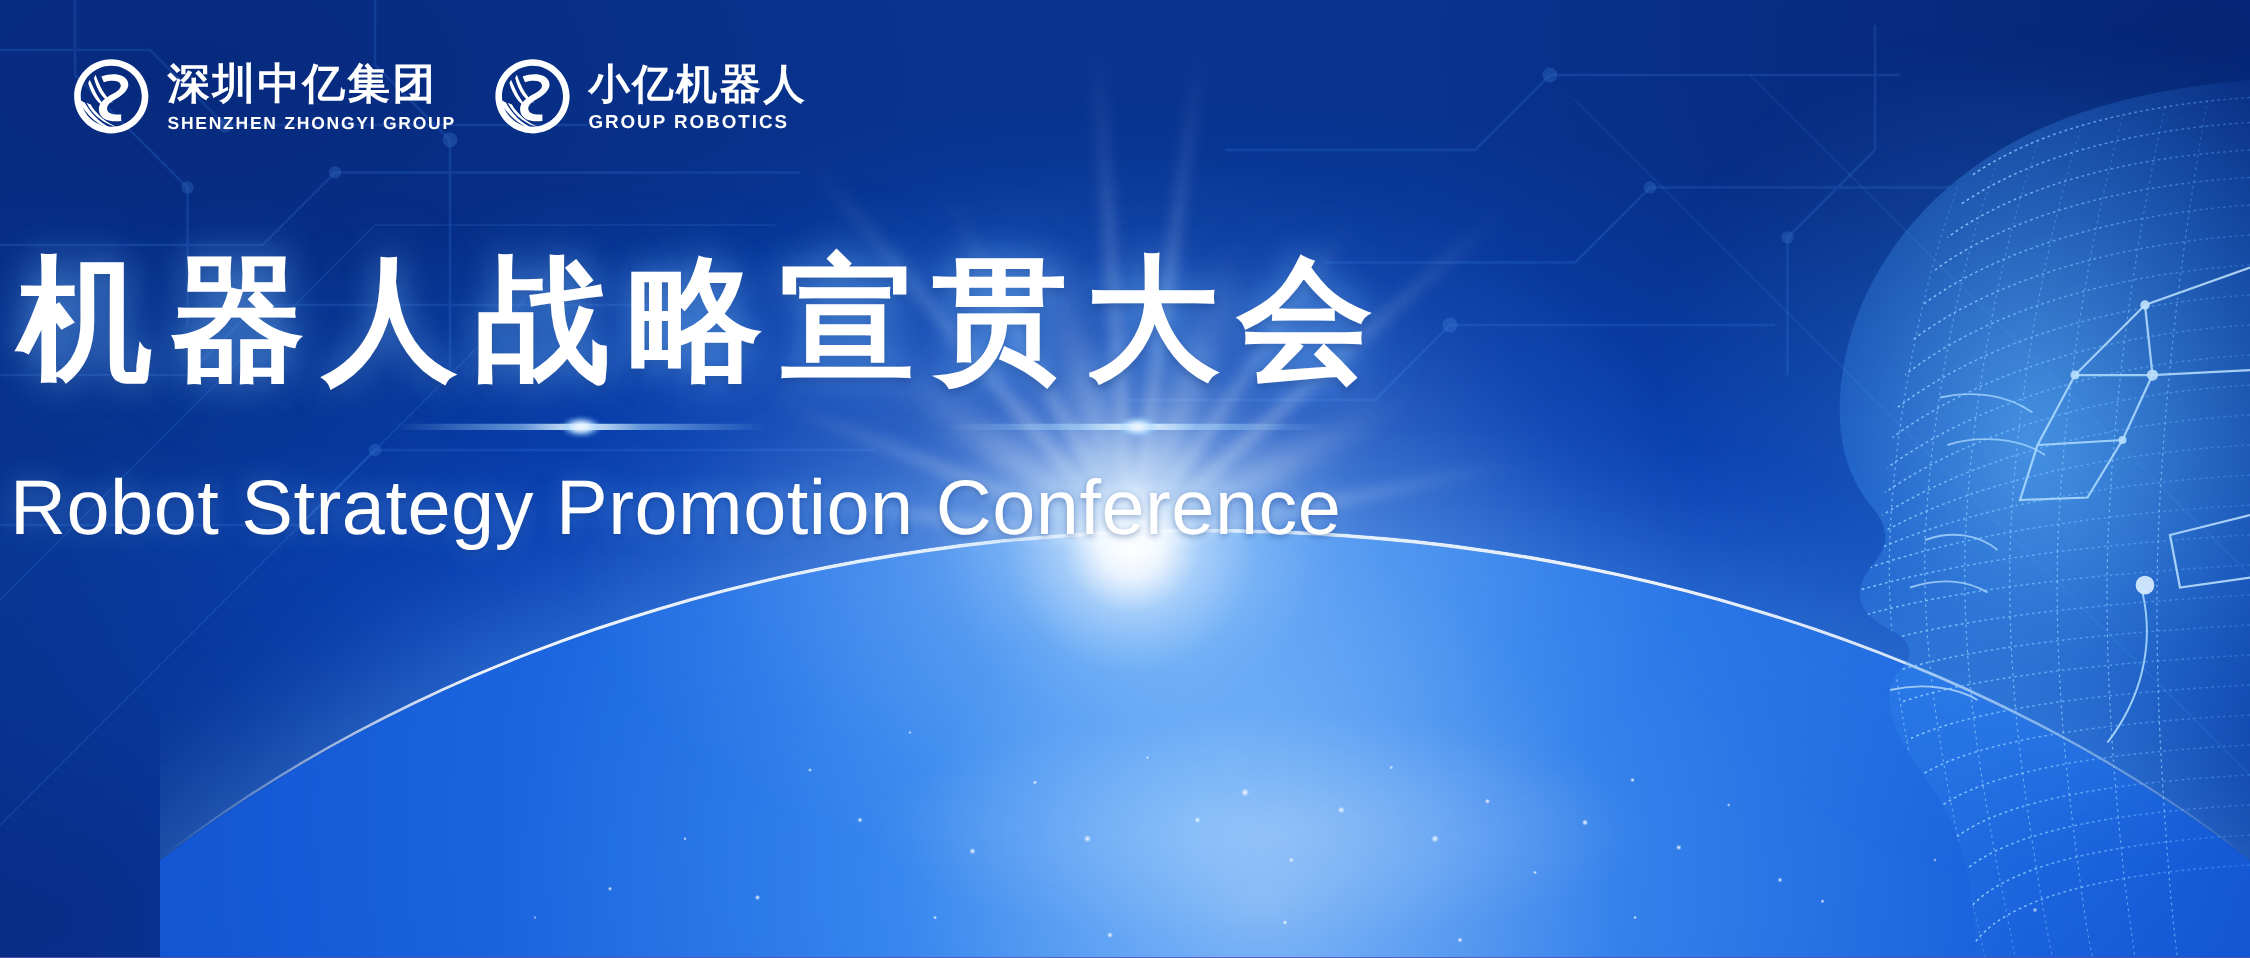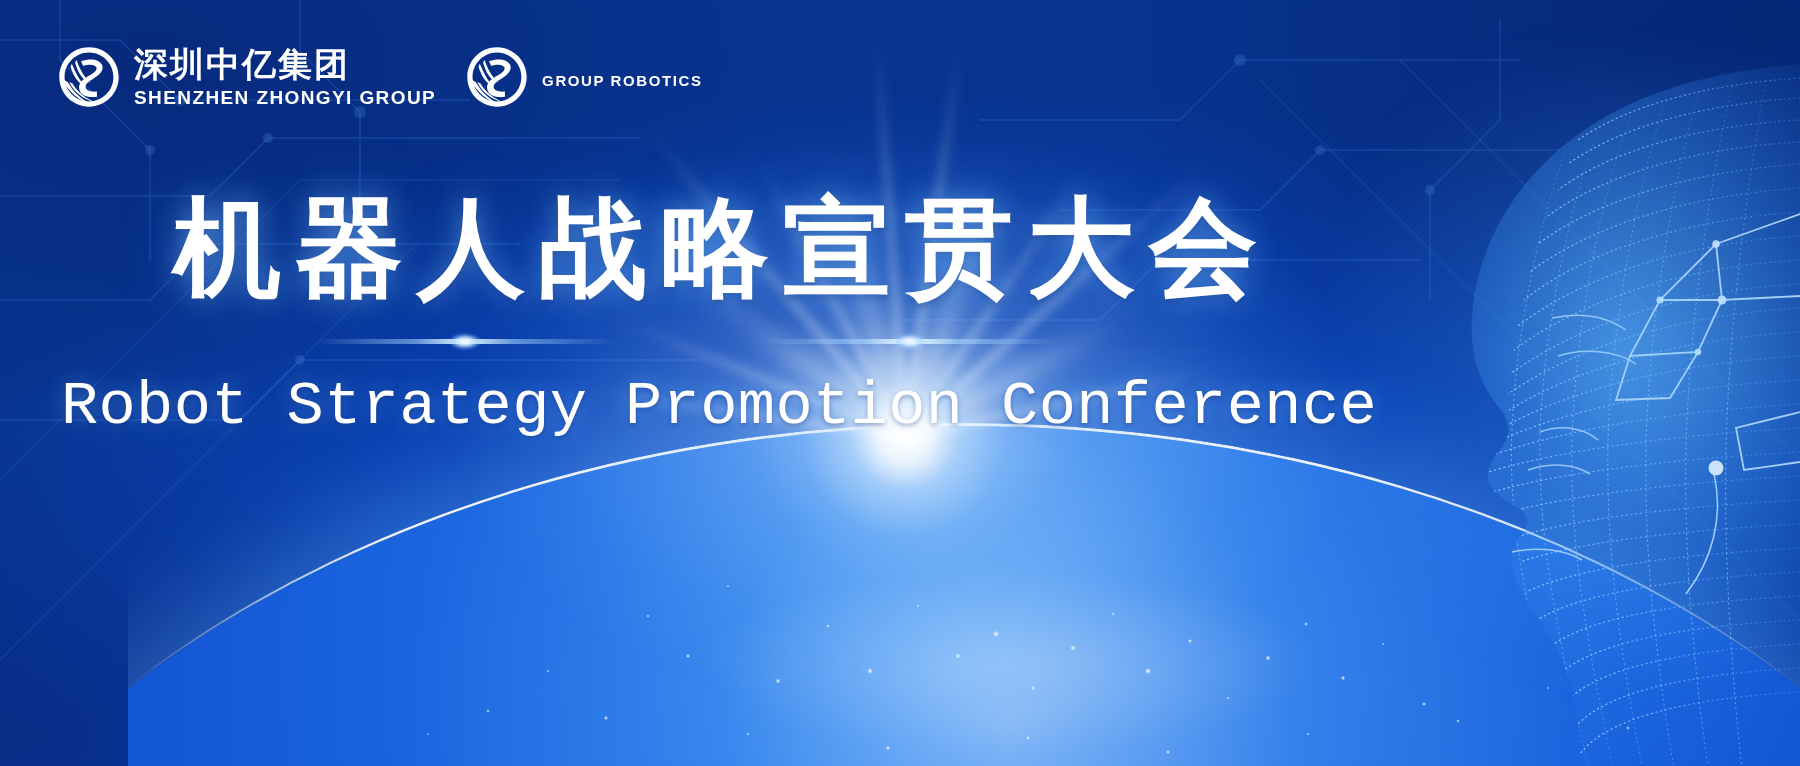--- a/index.html
+++ b/index.html
@@ -202,37 +202,35 @@
   .logo-text { display: flex; flex-direction: column; line-height: 1; }
   .logo-cn {
     color: #ffffff;
     font-size: 34px;
     font-weight: 700;
     letter-spacing: 2px;
     white-space: nowrap;
   }
   .logo-en {
     color: #ffffff;
-    font-size: 19px;
+    font-size: 14px;
     font-weight: 700;
     letter-spacing: 1.4px;
     margin-top: 7px;
     white-space: nowrap;
   }
   .logo.secondary .logo-cn { font-size: 33px; }
   .logo.secondary .logo-en { font-size: 15px; letter-spacing: 1.6px; }
 
   
   .title-block {
     position: absolute;
     left: 0;
     right: 370px;
     top: 196px;
-    text-align: center;
-    font-family: Liberation Mono, monospace;
   }
   .title-cn {
     color: #ffffff;
     font-size: 108px;
     font-weight: 700;
     letter-spacing: 14px;
     line-height: 1.12;
     margin: 0;
     padding-left: 14px;
     text-shadow:
@@ -504,20 +502,21 @@
                    M50 13 C29.6 13 13 29.6 13 50 C13 70.4 29.6 87 50 87 C70.4 87 87 70.4 87 50 C87 29.6 70.4 13 50 13 Z" fill="#ffffff"></path>
           <path d="M8 52 C20 74 36 88 56 91 C40 86 27 74 18 58 Z" fill="#ffffff"></path>
           <path d="M24 30 C30 44 36 56 44 64 C34 60 26 48 22 34 Z" fill="#ffffff"></path>
           <path d="M31 24 C36 38 42 50 52 58 C41 56 33 44 29 28 Z" fill="#ffffff"></path>
           <path d="M20 58 C28 74 42 84 58 88 C44 82 32 72 25 60 Z" fill="#ffffff"></path>
           <path d="M38 26 C52 21 66 23 70 32 C73 40 66 47 56 53 C49 57 44 61 45 66 C46 71 53 73 62 72
                    L62 80 C46 82 36 77 35 67 C34 58 43 52 52 47 C59 43 63 39 61 35 C59 31 51 30 41 33 Z" fill="#ffffff"></path>
         </svg>
       </span>
       <span class="logo-text">
+        <span class="logo-cn">小亿机器人</span>
         <span class="logo-en">GROUP ROBOTICS</span>
       </span>
     </div>
 
   </div>
 
   <div class="title-block">
     <h1 class="title-cn">机器人战略宣贯大会</h1>
     <div class="flare-row">
       <span class="flare left"></span>

